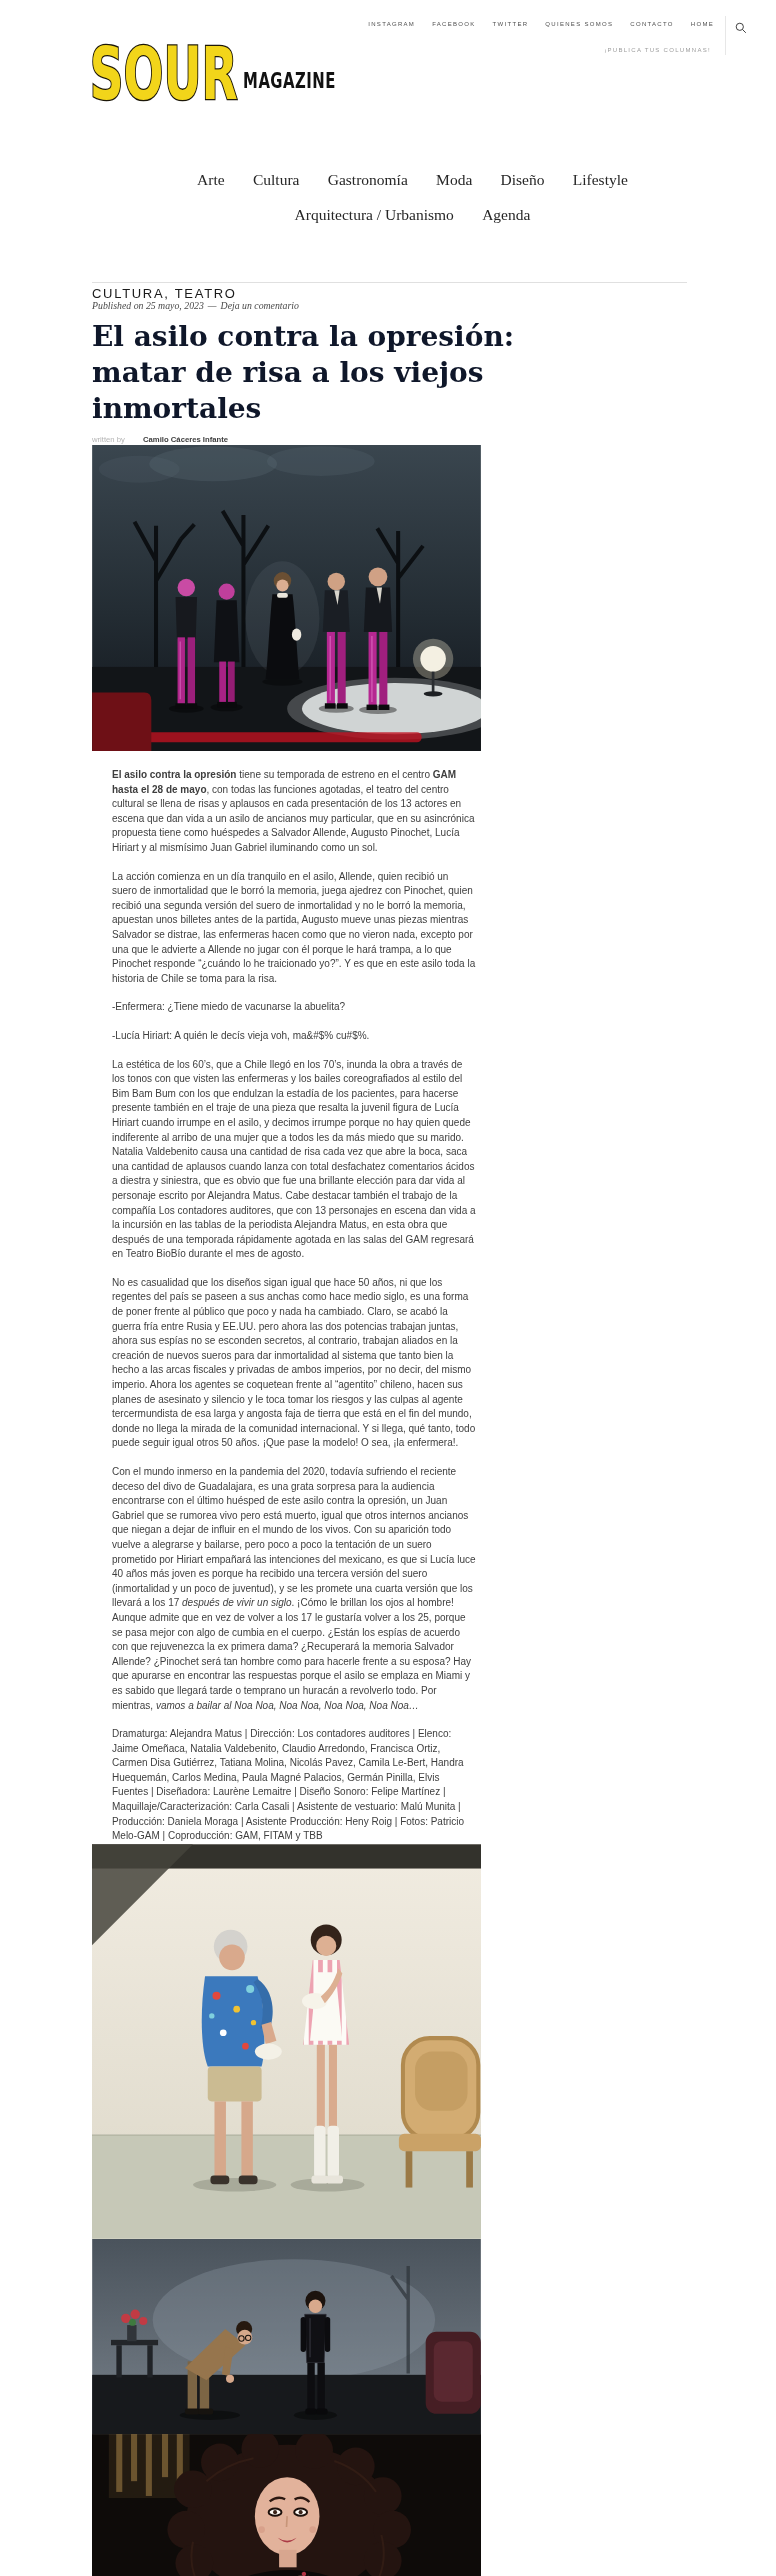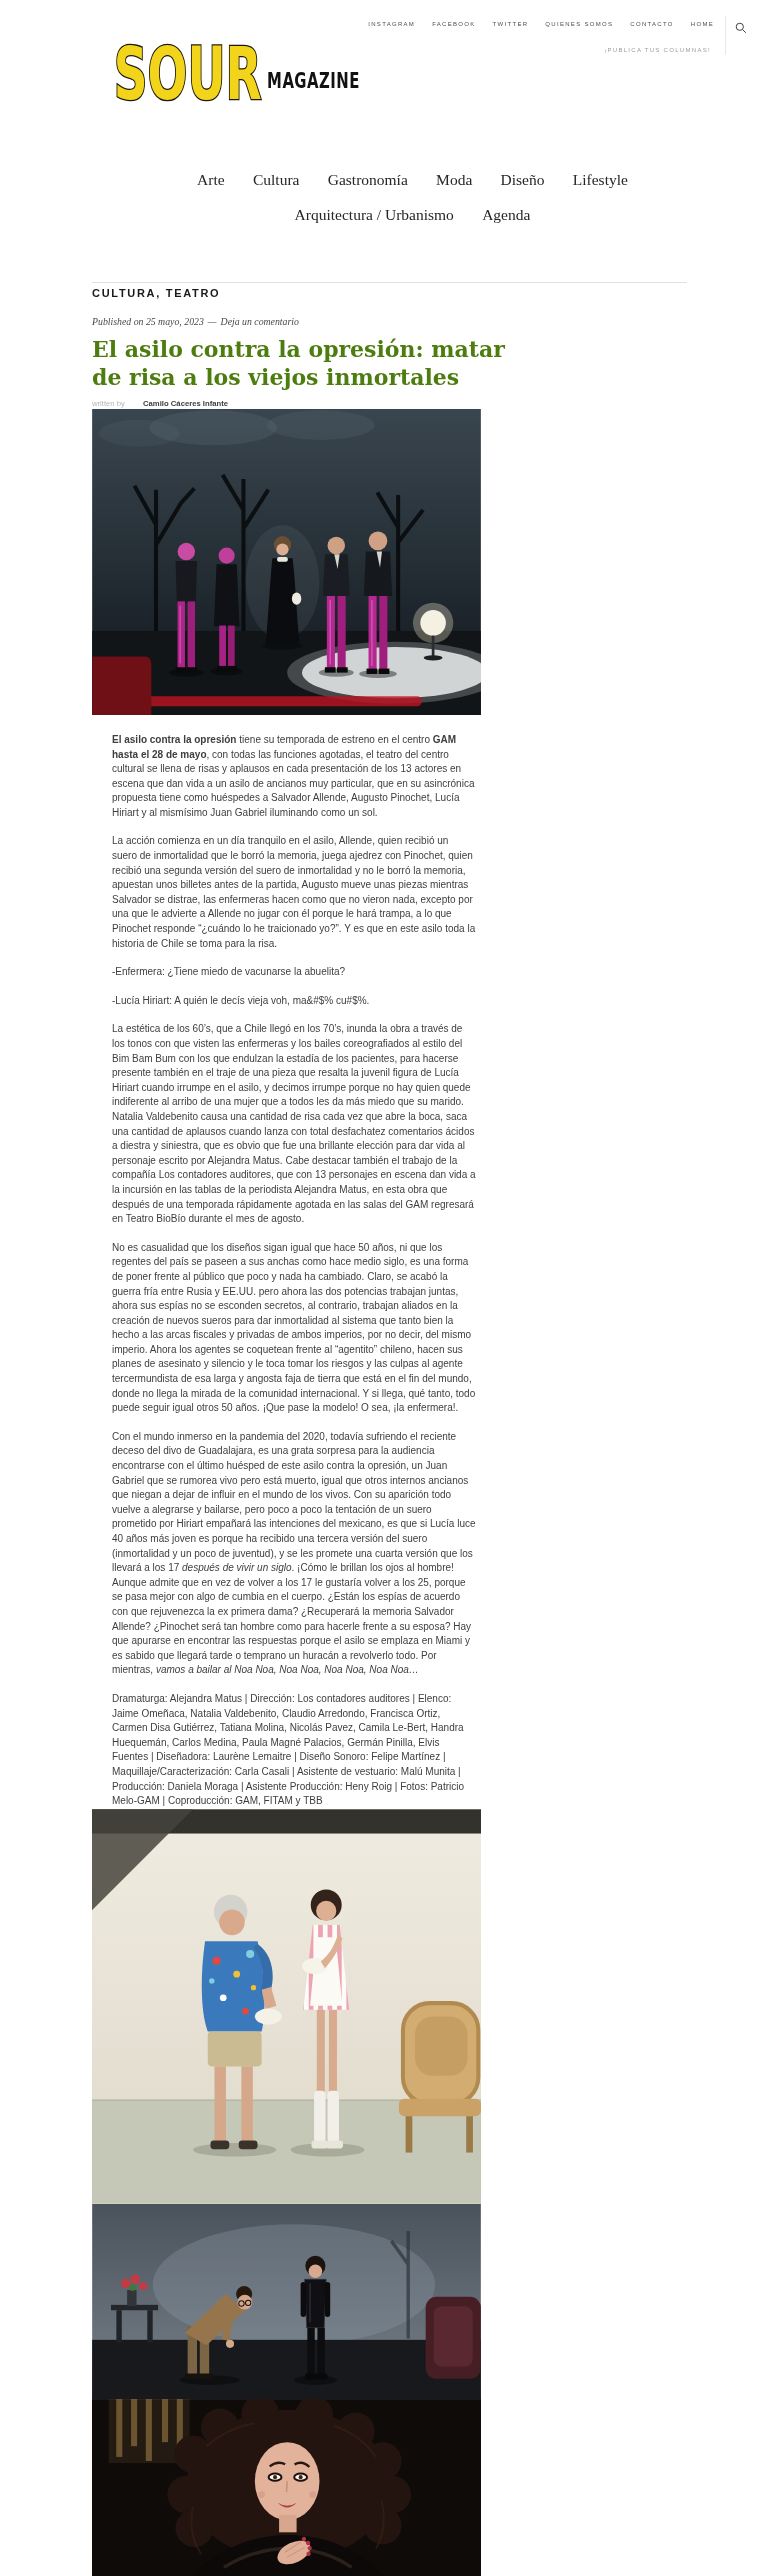--- a/index.html
+++ b/index.html
@@ -9,36 +9,36 @@
   }
   a{cursor:pointer;}
   
   .topbar{position:absolute;top:21px;right:63px;display:flex;gap:17px;}
   .topbar a{font-size:6px;letter-spacing:1.3px;color:#4f4f4f;text-decoration:none;white-space:nowrap;}
   .publish-cta{position:absolute;top:42px;right:66px;}
   .publish-cta a{font-size:6px;letter-spacing:1.3px;color:#9c9c9c;text-decoration:none;}
   .search-sep{position:absolute;left:725px;top:16px;height:39px;width:0.7px;background:#e7e7e7;}
   .search-btn{position:absolute;left:735px;top:22px;background:none;border:none;padding:0;cursor:pointer;line-height:0;}
   
-  .logo{position:absolute;left:112px;top:34px;display:block;text-decoration:none;}
+  .logo{position:absolute;left:88px;top:34px;display:block;text-decoration:none;}
   .logo-sour{font-family:"DejaVu Sans",sans-serif;font-weight:bold;fill:#f2d51a;stroke:#1c1708;stroke-width:4px;paint-order:stroke;}
   .logo-mag{font-family:"DejaVu Sans",sans-serif;font-weight:bold;fill:#121212;letter-spacing:1px;}
   
   .mainnav{position:absolute;top:170px;left:12px;width:100%;text-align:center;font-family:"Liberation Serif",serif;padding-left:12px;}
   .nav-row{line-height:20px;margin-bottom:13.5px;}
   .nav-row a{font-size:15.5px;color:#262626;text-decoration:none;margin:0 12.8px;}
   
   .article{position:absolute;left:92px;top:282px;width:595px;}
   .article-rule{border-top:0.7px solid #e0e0e0;height:0;}
   .category{margin-top:6px;line-height:9.4px;}
-  .category a{font-size:11px;font-weight:bold;letter-spacing:1.7px;color:#1a1a1a;text-decoration:none;}
-  .published{margin-top:18px;font-family:"Liberation Serif",serif;font-style:italic;font-size:9.8px;color:#4a4a4a;line-height:12px;}
+  .category a{font-size:13px;font-weight:normal;letter-spacing:1.7px;color:#1a1a1a;text-decoration:none;}
+  .published{margin-top:1px;font-family:"Liberation Serif",serif;font-style:italic;font-size:9.8px;color:#4a4a4a;line-height:12px;}
   .published .sep{margin:0 4px;color:#4a4a4a;}
   .published a{color:#4a4a4a;text-decoration:none;}
-  h1.title{margin:6.7px 0 0;font-family:"DejaVu Serif",serif;font-weight:600;font-size:22px;line-height:1.28;color:#4d7c0f;max-width:441px;letter-spacing:0;}
+  h1.title{margin:6.7px 0 0;font-family:"DejaVu Serif",serif;font-weight:600;font-size:28px;line-height:1.28;color:#0f172a;max-width:441px;letter-spacing:0;}
   .byline{margin-top:8px;font-size:7.7px;color:#b5b5b5;line-height:10px;}
   .byline .author{color:#3d3d3d;font-weight:bold;margin-left:16px;}
   figure.photo{margin:0;padding:0;}
   figure.photo svg{display:block;}
   .hero{margin:20px 0 0 5.4px;}
   .fig-mid{margin:15px 0 0 5.4px;}
   .bodytext{margin:17.5px 0 0 20px;width:364px;font-family:Liberation Sans, sans-serif;font-size:10px;line-height:1.46;color:#3e3e3e;}
   .bodytext p{margin:0 0 14px 0;}
   .bodytext p:last-child{margin-bottom:0;}
 </style>

